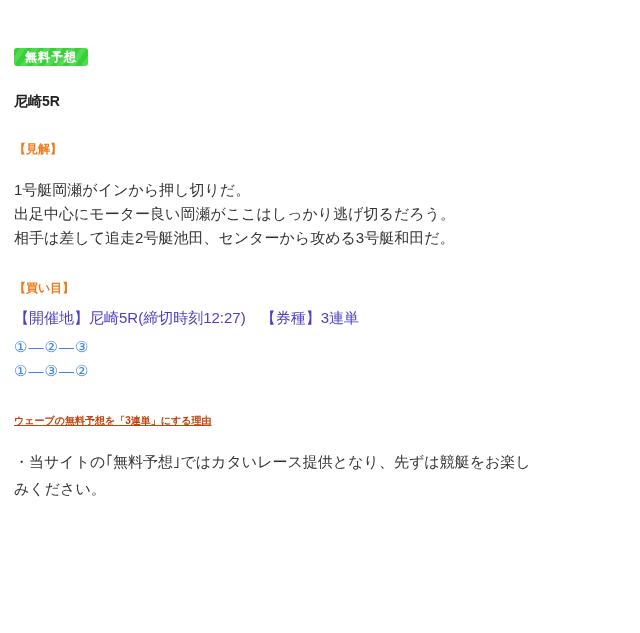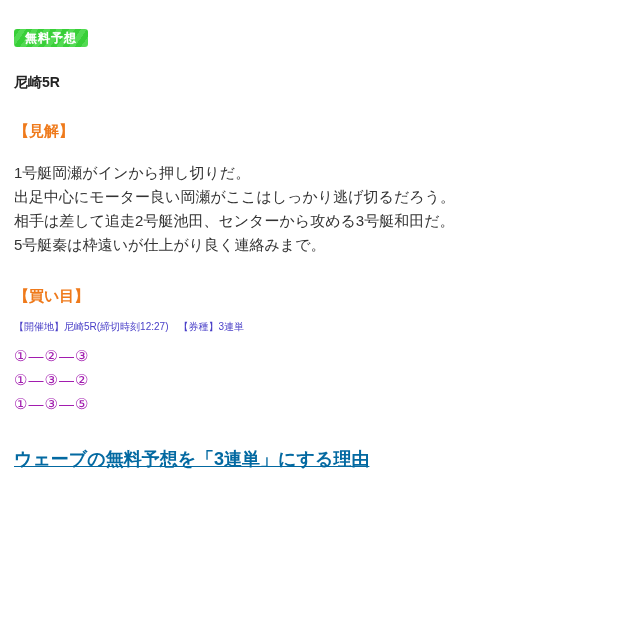--- a/index.html
+++ b/index.html
@@ -8,21 +8,21 @@
     background: #ffffff;
     font-family: "Liberation Sans", sans-serif;
   }
   .page {
     position: relative;
     width: 563px;
     height: 633px;
     background: #ffffff;
     overflow: hidden;
     box-sizing: border-box;
-    padding: 28px 20px 0 14px;
+    padding: 47px 20px 0 14px;
   }
   .badge {
     display: inline-block;
     color: #ffffff;
     font-size: 12px;
     font-weight: bold;
     line-height: 18px;
     height: 18px;
     padding: 0 11px;
     border-radius: 3px;
@@ -35,59 +35,59 @@
     text-shadow: 0 0 1px rgba(255,255,255,0.6);
   }
   .race-title {
     margin: 27px 0 0 0;
     font-size: 14px;
     font-weight: bold;
     color: #222222;
   }
   .sec-heading {
     margin: 30px 0 0 0;
-    font-size: 15px;
+    font-size: 12px;
     font-weight: bold;
     color: #ef7a1b;
   }
   .kenkai-lines {
     margin-top: 20px;
   }
   .body-line {
     font-size: 15px;
     line-height: 24px;
     color: #333333;
   }
   .venue-line {
     margin-top: 9px;
-    font-size: 10px;
+    font-size: 15px;
     line-height: 24px;
     color: #4a40c8;
   }
   .combo-list {
     margin-top: 5px;
   }
   .combo-line {
     font-size: 15px;
     line-height: 24px;
-    color: #a21caf;
+    color: #3b82f6;
     letter-spacing: 1px;
   }
   .total-line {
     margin-top: 2px;
     font-size: 15px;
     line-height: 24px;
     color: #4a40c8;
   }
   .reason-heading {
     display: inline-block;
     margin: 31px 0 12px 0;
-    font-size: 18px;
+    font-size: 10px;
     font-weight: bold;
-    color: #0369a1;
+    color: #c2410c;
     text-decoration: underline;
     cursor: pointer;
   }
   .reason-bullets {
     margin-top: 8px;
   }
   .bullet-line {
     font-size: 15px;
     line-height: 27px;
     color: #333333;
@@ -101,30 +101,32 @@
   <span class="badge">無料予想</span>
 
   <h1 class="race-title">尼崎5R</h1>
 
   <h2 class="sec-heading">【見解】</h2>
 
   <div class="kenkai-lines">
     <div class="body-line">1号艇岡瀬がインから押し切りだ。</div>
     <div class="body-line">出足中心にモーター良い岡瀬がここはしっかり逃げ切るだろう。</div>
     <div class="body-line">相手は差して追走2号艇池田、センターから攻める3号艇和田だ。</div>
-    <div class="body-line">5号艇秦は枠遠いが仕上がり良く連絡みまで。</div>
   </div>
 
   <h2 class="sec-heading">【買い目】</h2>
 
   <div class="venue-line">【開催地】尼崎5R(締切時刻12:27)　【券種】3連単</div>
 
   <div class="combo-list">
     <div class="combo-line">①―②―③</div>
     <div class="combo-line">①―③―②</div>
-    <div class="combo-line">①―③―⑤</div>
   </div>
 
 
   <a class="reason-heading">ウェーブの無料予想を「3連単」にする理由</a>
 
+  <div class="reason-bullets">
+    <div class="bullet-line">・当サイトの｢無料予想｣ではカタいレース提供となり、先ずは競艇をお楽しみください。</div>
+    <div class="bullet-line"></div>
+  </div>
 
 </div>
 
 </body></html>

